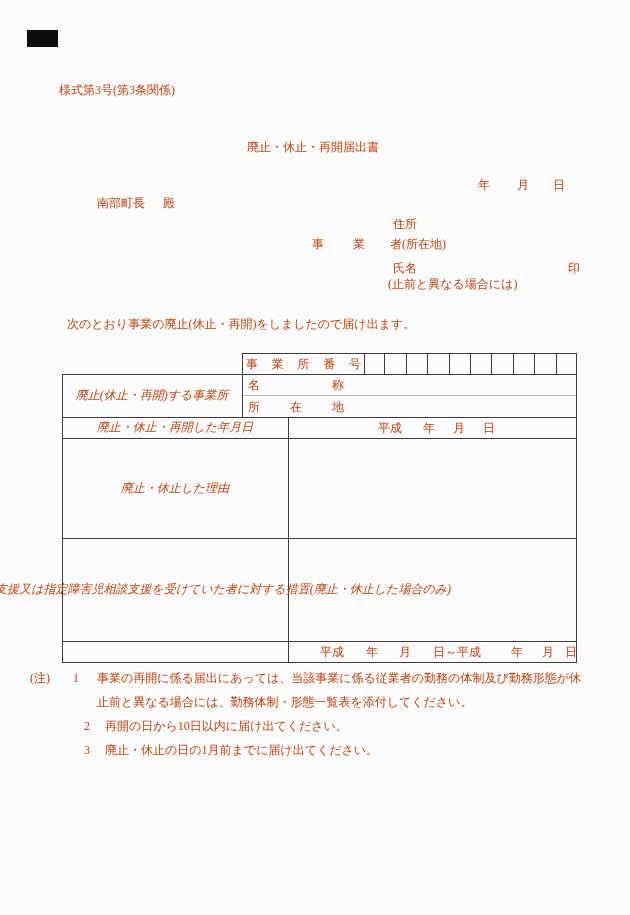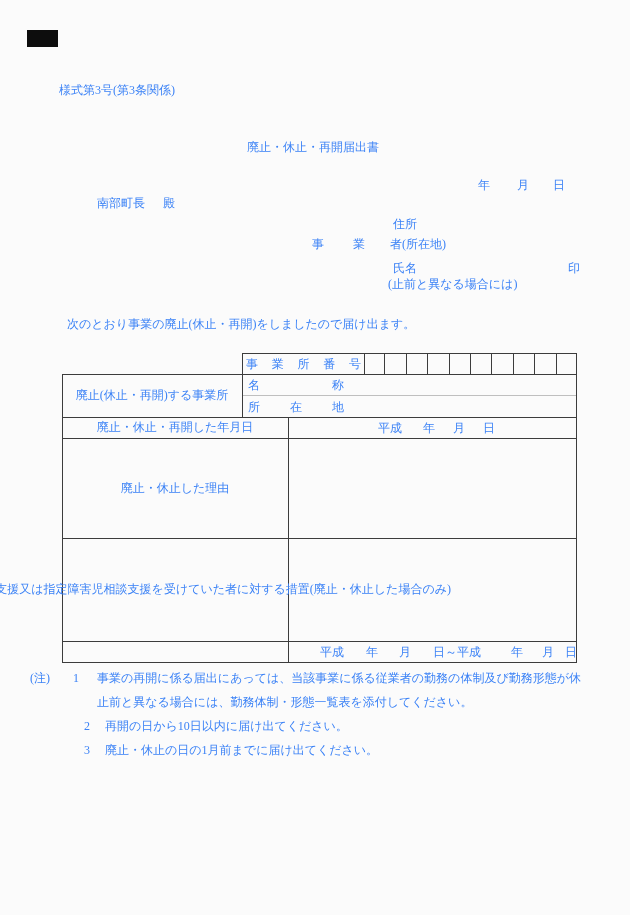--- a/index.html
+++ b/index.html
@@ -1,27 +1,27 @@
 <!DOCTYPE html>
 <html><head>
 <meta charset="utf-8">
 <style>
   html,body{margin:0;padding:0;background:#e8e8e8;}
   #page{position:relative;width:630px;height:915px;background:#fbfbfb;margin:0 auto;
-        font-family:"Liberation Serif","DejaVu Serif",serif;color:#3b82f6;font-size:12px;
+        font-family:"Liberation Serif","DejaVu Serif",serif;color:#c2410c;font-size:12px;
         overflow:hidden;}
   .abs{position:absolute;white-space:nowrap;line-height:1.25;}
   .mark{position:absolute;background:#0d0d0d;}
   
   .hl{position:absolute;height:1px;background:#3c3c3c;}
   .vl{position:absolute;width:1px;background:#3c3c3c;}
   .hl.light{background:#bfbfbf;}
   
   #ftable{position:absolute;left:62px;top:353px;width:515px;height:310px;}
-  .cellflex{position:absolute;display:flex;align-items:center;justify-content:center;text-align:center;}
+  .cellflex{position:absolute;display:flex;align-items:center;justify-content:center;text-align:center;font-style:italic;}
   .justify{position:absolute;display:flex;justify-content:space-between;}
   .digits{position:absolute;left:302px;top:0;width:213px;height:21px;display:flex;}
   .digits>div{flex:1;border-left:1px solid #3c3c3c;}
   .digits>div:first-child{border-left:none;}
   .measures{line-height:19px;white-space:nowrap;}
   .notes-line{position:absolute;white-space:nowrap;line-height:1.3;}
 </style>
 </head>
 <body>
 

